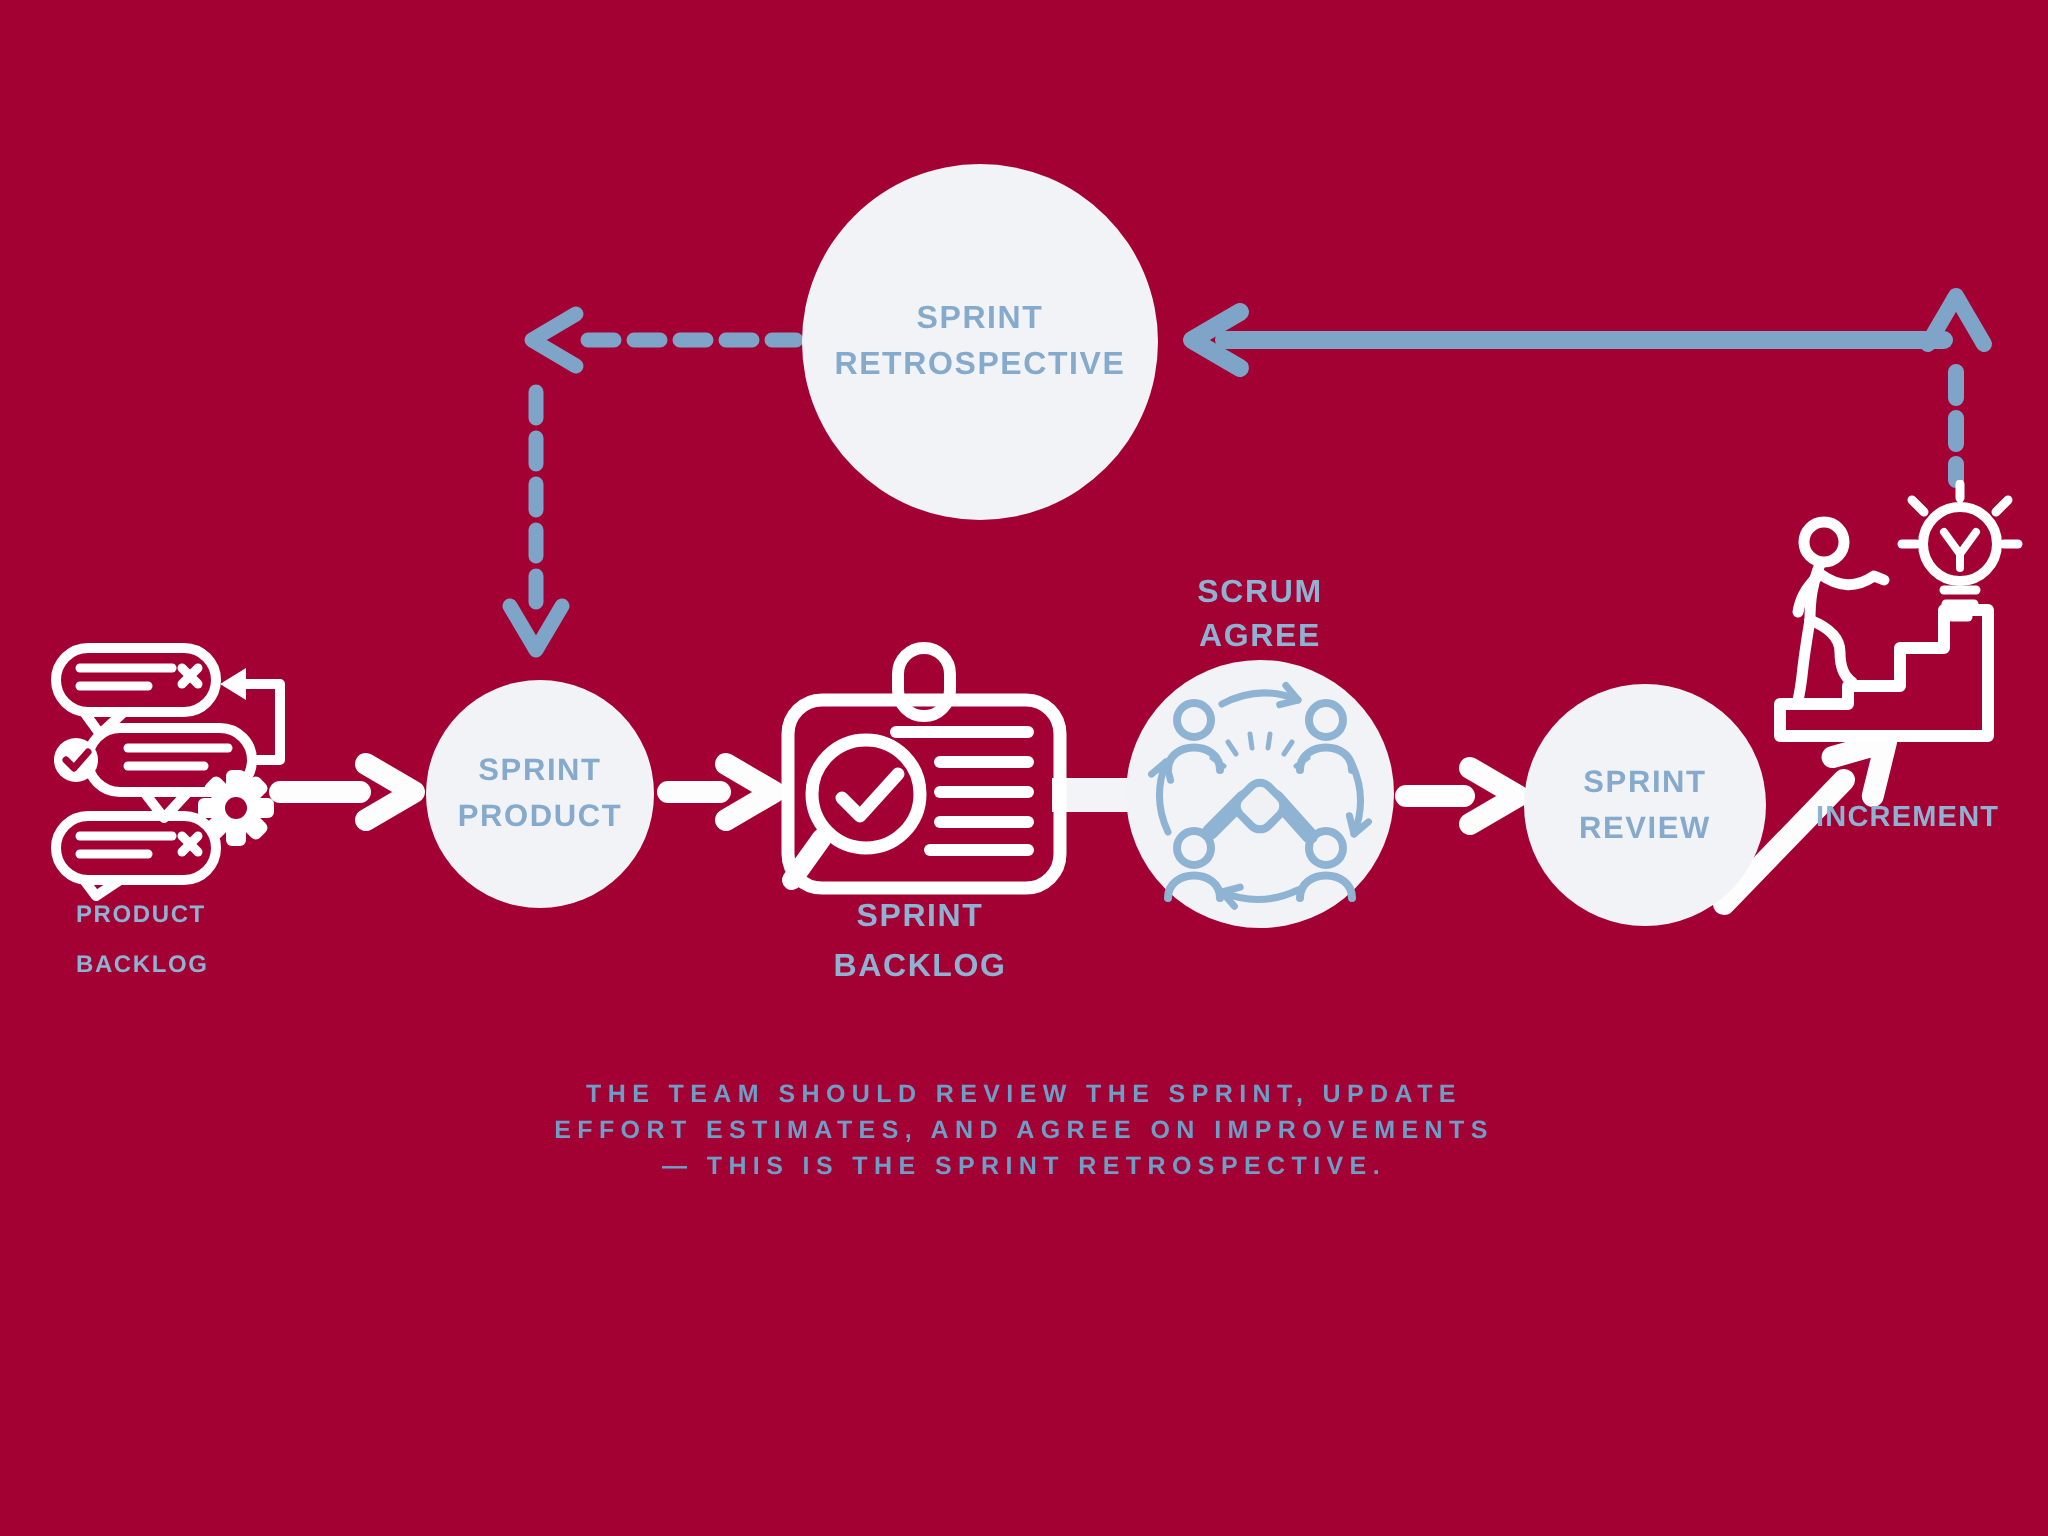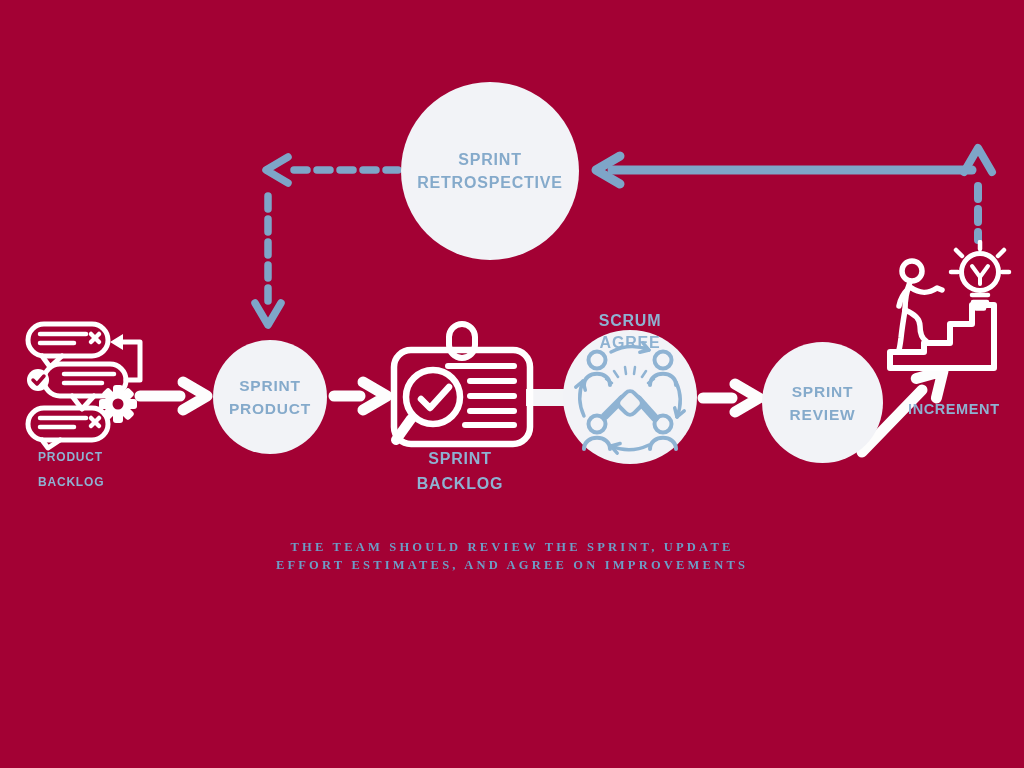--- a/index.html
+++ b/index.html
@@ -19,29 +19,29 @@
     color:#85AACB;font-weight:700;letter-spacing:0.8px;
   }
   .node-label span{display:block;}
   #node-retrospective{left:401px;top:82px;width:178px;height:178px;font-size:16px;line-height:23px;}
   #node-planning{left:213px;top:340px;width:114px;height:114px;font-size:15.5px;line-height:23px;}
   #node-team{left:563px;top:330px;width:134px;height:134px;}
   #node-review{left:762px;top:342px;width:121px;height:121px;font-size:15.5px;line-height:23px;}
   .ext-label{position:absolute;color:#8EB2D2;font-weight:700;z-index:4;letter-spacing:0.8px;text-align:right;}
   #label-product-backlog{left:38px;top:445px;font-size:12px;line-height:25px;text-align:left;}
   #label-sprint-backlog{left:385px;top:446px;width:150px;text-align:center;font-size:16px;line-height:25px;}
-  #label-scrum-team{left:550px;top:286px;width:160px;text-align:center;font-size:16px;line-height:22px;margin-top:24px;}
+  #label-scrum-team{left:550px;top:286px;width:160px;text-align:center;font-size:16px;line-height:22px;}
   #label-increment{left:908px;top:401px;font-size:14.5px;letter-spacing:0.6px;}
   .icon-svg{position:absolute;z-index:3;}
   #caption{
     position:absolute;left:0;right:0;top:538px;z-index:4;
     text-align:center;color:#6E9DC6;font-weight:700;
     font-size:12.5px;line-height:18px;letter-spacing:3.2px;
   }
-  #caption div{white-space:nowrap;font-family:Liberation Serif, serif;}
+  #caption div{white-space:nowrap;}
 </style>
 </head>
 <body>
 
 <div class="canvas">
 
   <svg class="layer" width="1024" height="768" viewBox="0 0 1024 768">
 
     <g stroke="#FDFDFD" stroke-width="11" fill="none" stroke-linecap="round" stroke-linejoin="round">
       <line x1="140" y1="396" x2="180" y2="396"></line>
@@ -263,15 +263,16 @@
       <line x1="33" y1="2" x2="33" y2="9"></line>
       <line x1="57" y1="10" x2="51" y2="16"></line>
       <line x1="4" y1="32" x2="11" y2="32"></line>
       <line x1="62" y1="32" x2="55" y2="32"></line>
     </g>
   </svg>
 
   <div id="caption">
     <div>THE TEAM SHOULD REVIEW THE SPRINT, UPDATE</div>
     <div>EFFORT ESTIMATES, AND AGREE ON IMPROVEMENTS</div>
+    <div>— THIS IS THE SPRINT RETROSPECTIVE.</div>
   </div>
 
 </div>
 
 </body></html>

